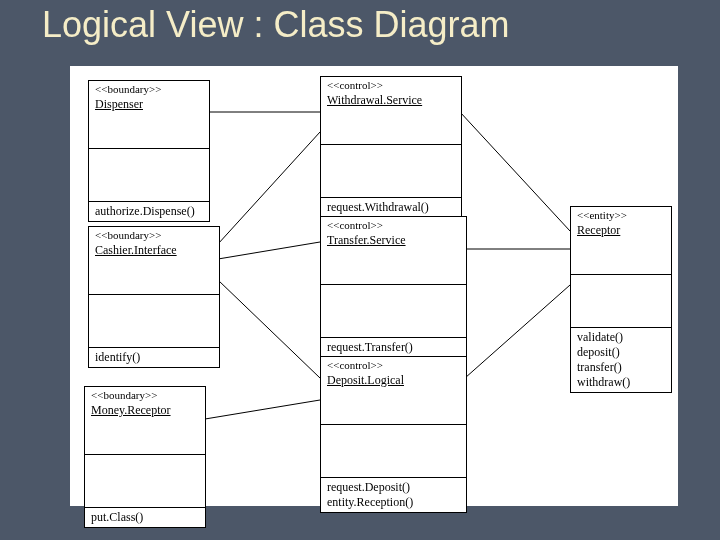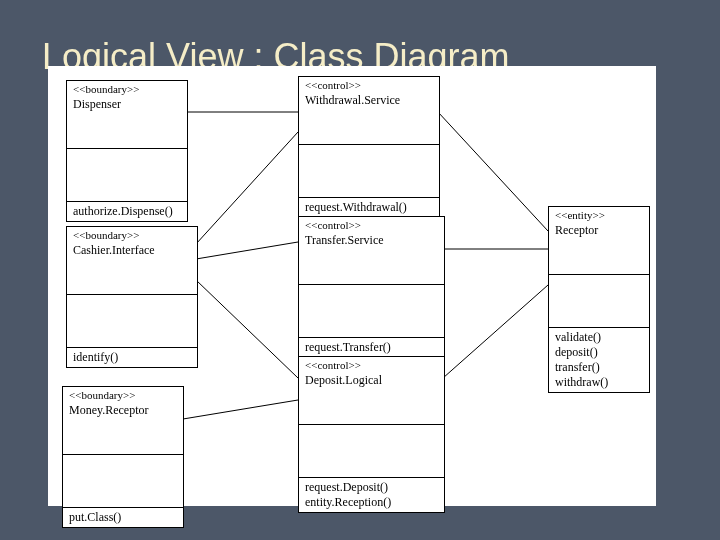--- a/index.html
+++ b/index.html
@@ -16,25 +16,24 @@
     width: 720px;
     height: 540px;
   }
   .title {
     position: absolute;
     top: 4px;
     left: 42px;
     font-family: Tahoma, Verdana, sans-serif;
     font-size: 36px;
     color: #f5edc7;
-    margin-top: 32px;
   }
   .diagram {
     position: absolute;
-    left: 48px;
+    left: 70px;
     top: 66px;
     width: 608px;
     height: 440px;
     background: #ffffff;
   }
   .class-box {
     position: absolute;
     background: #ffffff;
     border: 1px solid #000;
     font-size: 12px;
@@ -47,20 +46,21 @@
   }
   .class-box .sect + .sect {
     border-top: 1px solid #000;
     margin-top: 34px;
   }
   .stereo {
     font-size: 11px;
   }
   .name {
     font-size: 12px;
+    text-decoration: underline;
   }
   svg.lines {
     position: absolute;
     left: 0;
     top: 0;
     width: 608px;
     height: 440px;
   }
   svg.lines line {
     stroke: #000;

